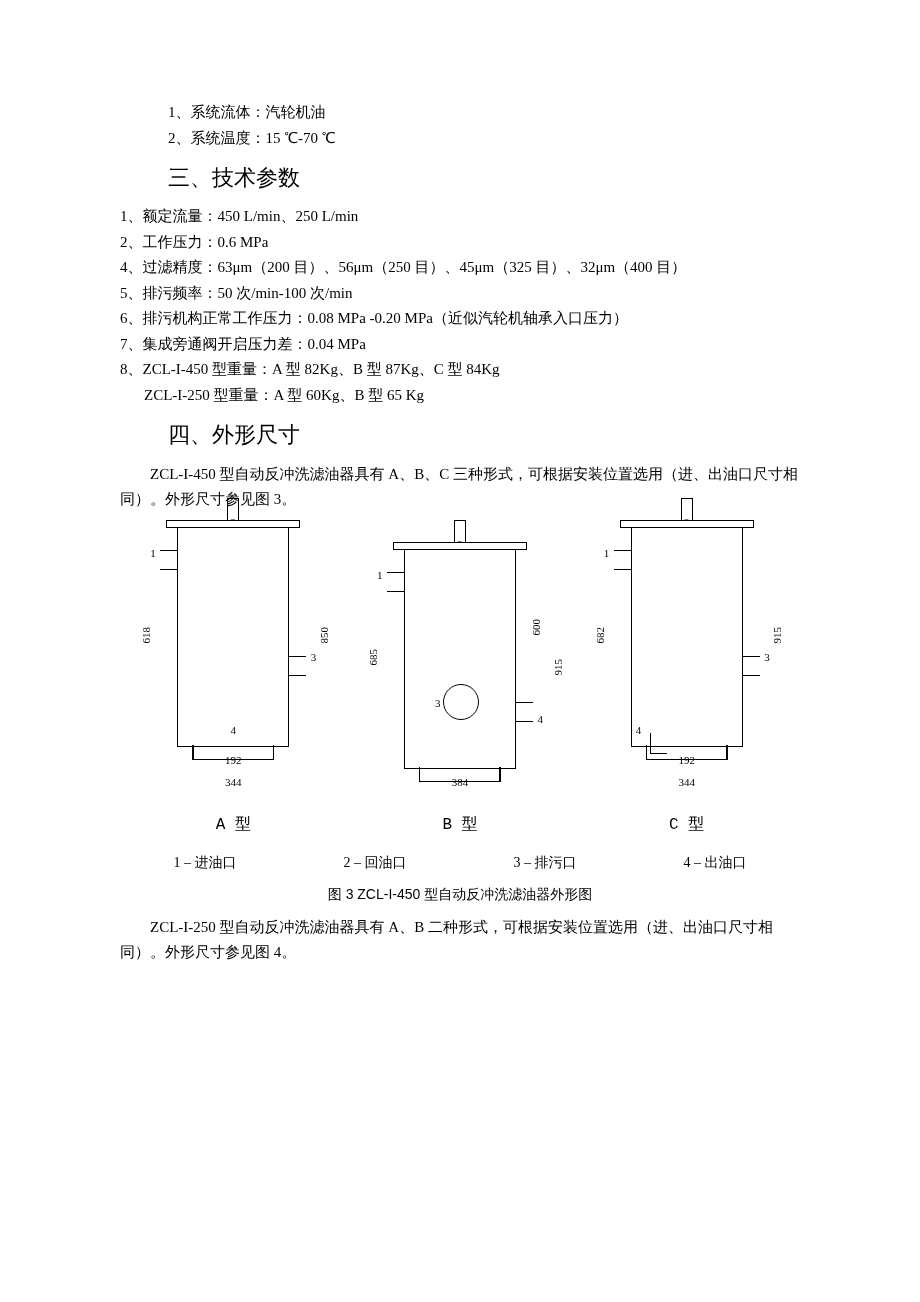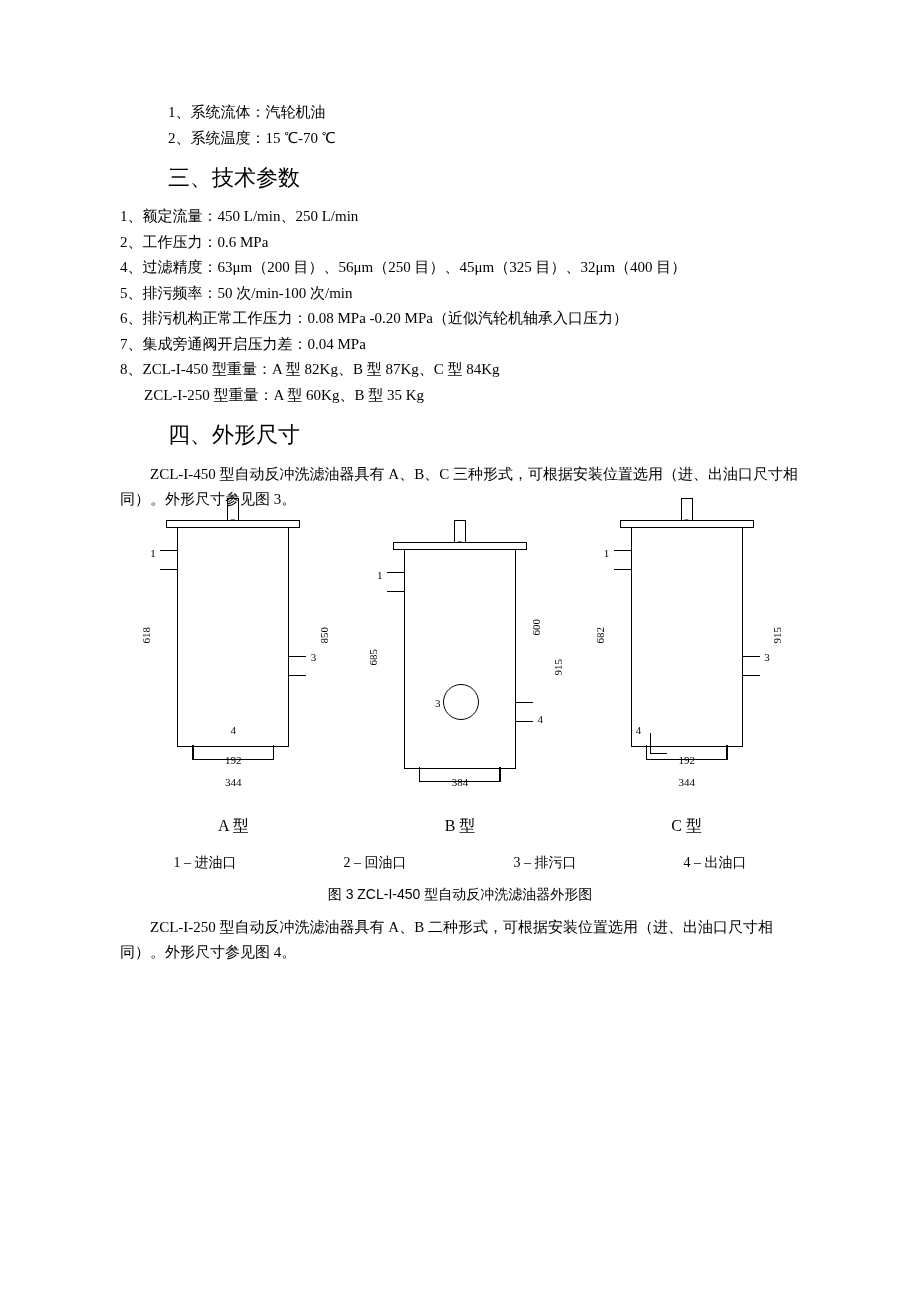--- a/index.html
+++ b/index.html
@@ -83,21 +83,21 @@
     position: absolute; bottom: -14px; left: 14px; right: 14px;
     border-bottom: 1.5px solid #000;
     height: 14px;
   }
   .legs::before, .legs::after {
     content:""; position:absolute; bottom:0; width:1.5px; height:14px; background:#000;
   }
   .legs::before{left:0}.legs::after{right:0}
   .type-label-row {
     display: flex; justify-content: space-around;
-    font-size: 16px; margin-top: 20px;
+    font-size: 16px; margin-top: 20px; font-family: Liberation Mono, monospace;
   }
   .legend-row {
     display: flex; justify-content: space-around;
     font-size: 14px; margin-top: 12px;
   }
   .figure-caption {
     text-align: center;
     font-size: 14px;
     margin-top: 8px;
     font-family: "SimHei","黑体",sans-serif;
@@ -116,21 +116,21 @@
 <div class="h2">三、技术参数</div>
 
 <div class="param-list">
   <div>1、额定流量：450 L/min、250 L/min</div>
   <div>2、工作压力：0.6 MPa</div>
   <div>4、过滤精度：63μm（200 目）、56μm（250 目）、45μm（325 目）、32μm（400 目）</div>
   <div>5、排污频率：50 次/min-100 次/min</div>
   <div>6、排污机构正常工作压力：0.08 MPa -0.20 MPa（近似汽轮机轴承入口压力）</div>
   <div>7、集成旁通阀开启压力差：0.04 MPa</div>
   <div>8、ZCL-I-450 型重量：A 型 82Kg、B 型 87Kg、C 型 84Kg</div>
-  <div class="sub-line">ZCL-I-250 型重量：A 型 60Kg、B 型 35 Kg</div>
+  <div class="sub-line">ZCL-I-250 型重量：A 型 60Kg、B 型 65 Kg</div>
 </div>
 
 <div class="h2">四、外形尺寸</div>
 
 <div class="indent-para">ZCL-I-450 型自动反冲洗滤油器具有 A、B、C 三种形式，可根据安装位置选用（进、出油口尺寸相同）。外形尺寸参见图 3。</div>
 
 <div class="figure-wrap">
   <div class="diagram-row">
 
     <div class="diagram-cell">

